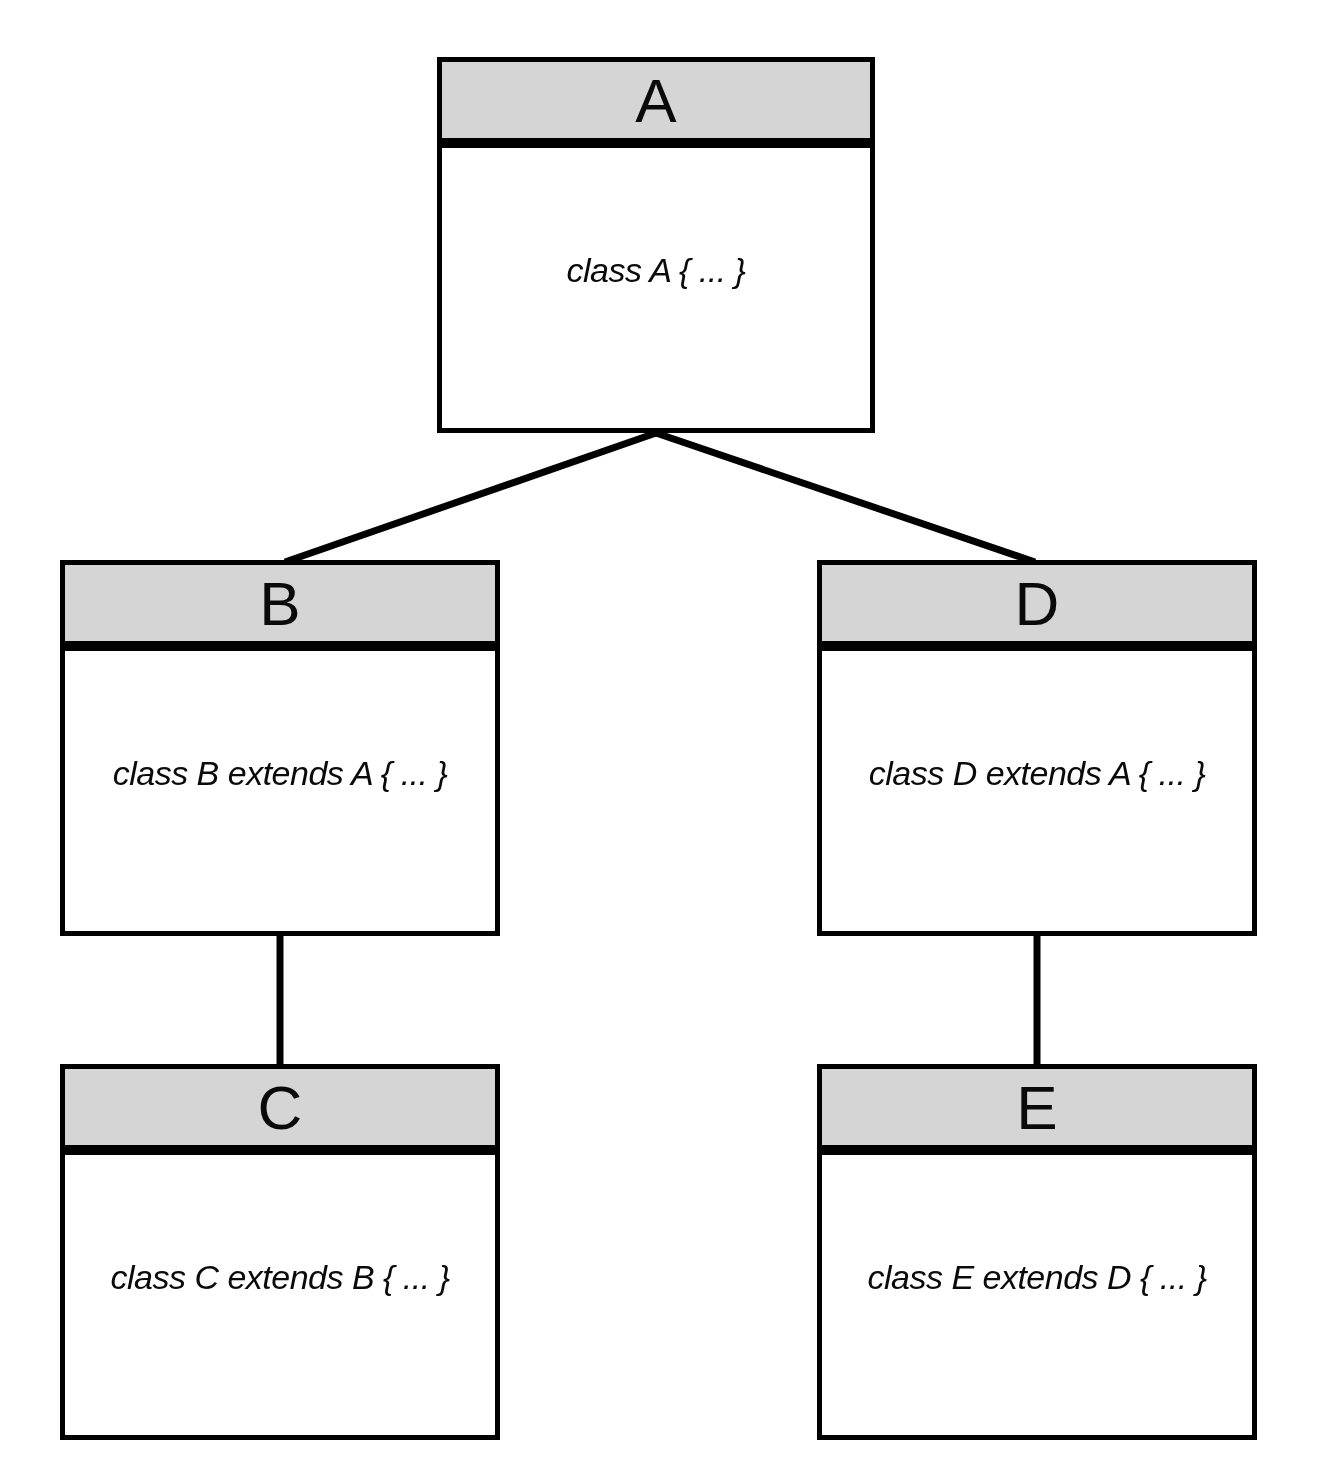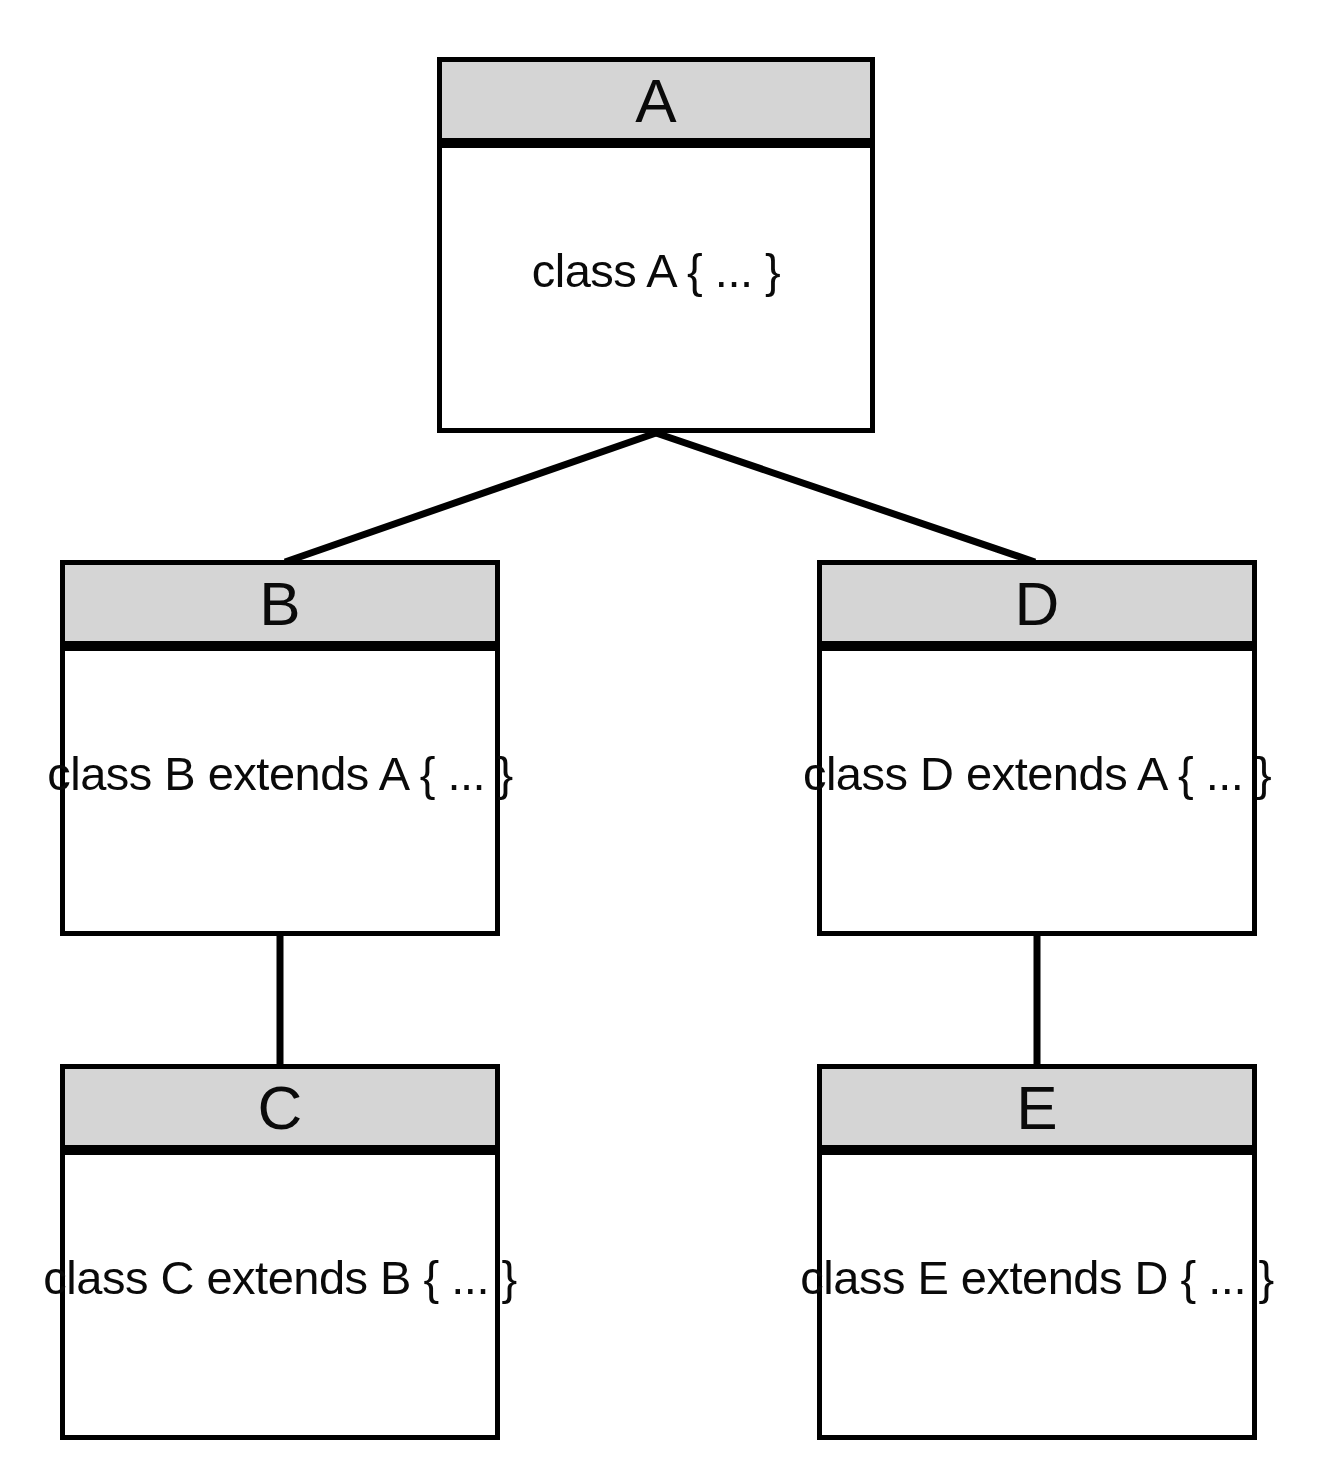--- a/index.html
+++ b/index.html
@@ -51,24 +51,25 @@
     font-size: 62px;
     letter-spacing: 0;
     color: #0a0a0a;
   }
   .box-body {
     flex: 1;
     display: flex;
     align-items: center;
     justify-content: center;
     padding-bottom: 36px;
-    font-size: 47px;
+    font-size: 34px;
     letter-spacing: -0.5px;
     white-space: nowrap;
     color: #0a0a0a;
+    font-style: italic;
   }
   #node-a { left: 437px; top: 57px;  width: 438px; }
   #node-b { left: 60px;  top: 560px; }
   #node-d { left: 817px; top: 560px; }
   #node-c { left: 60px;  top: 1064px; }
   #node-e { left: 817px; top: 1064px; }
 </style>
 </head>
 <body>
 

